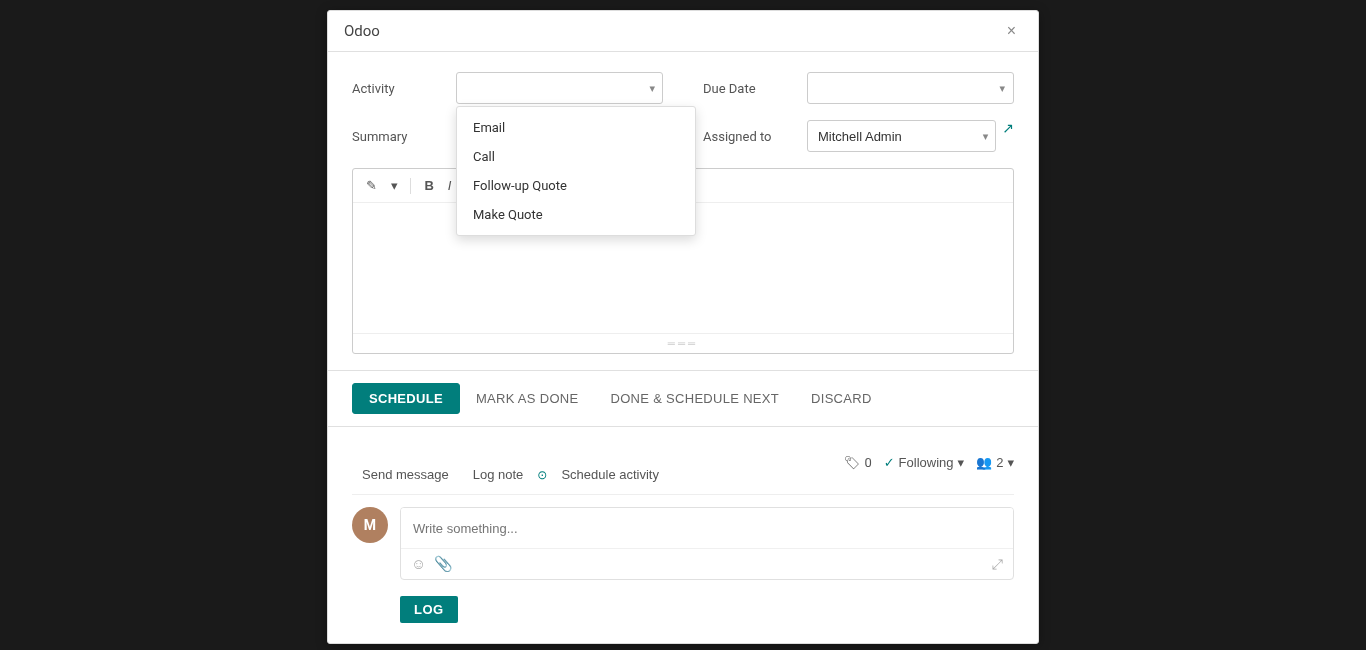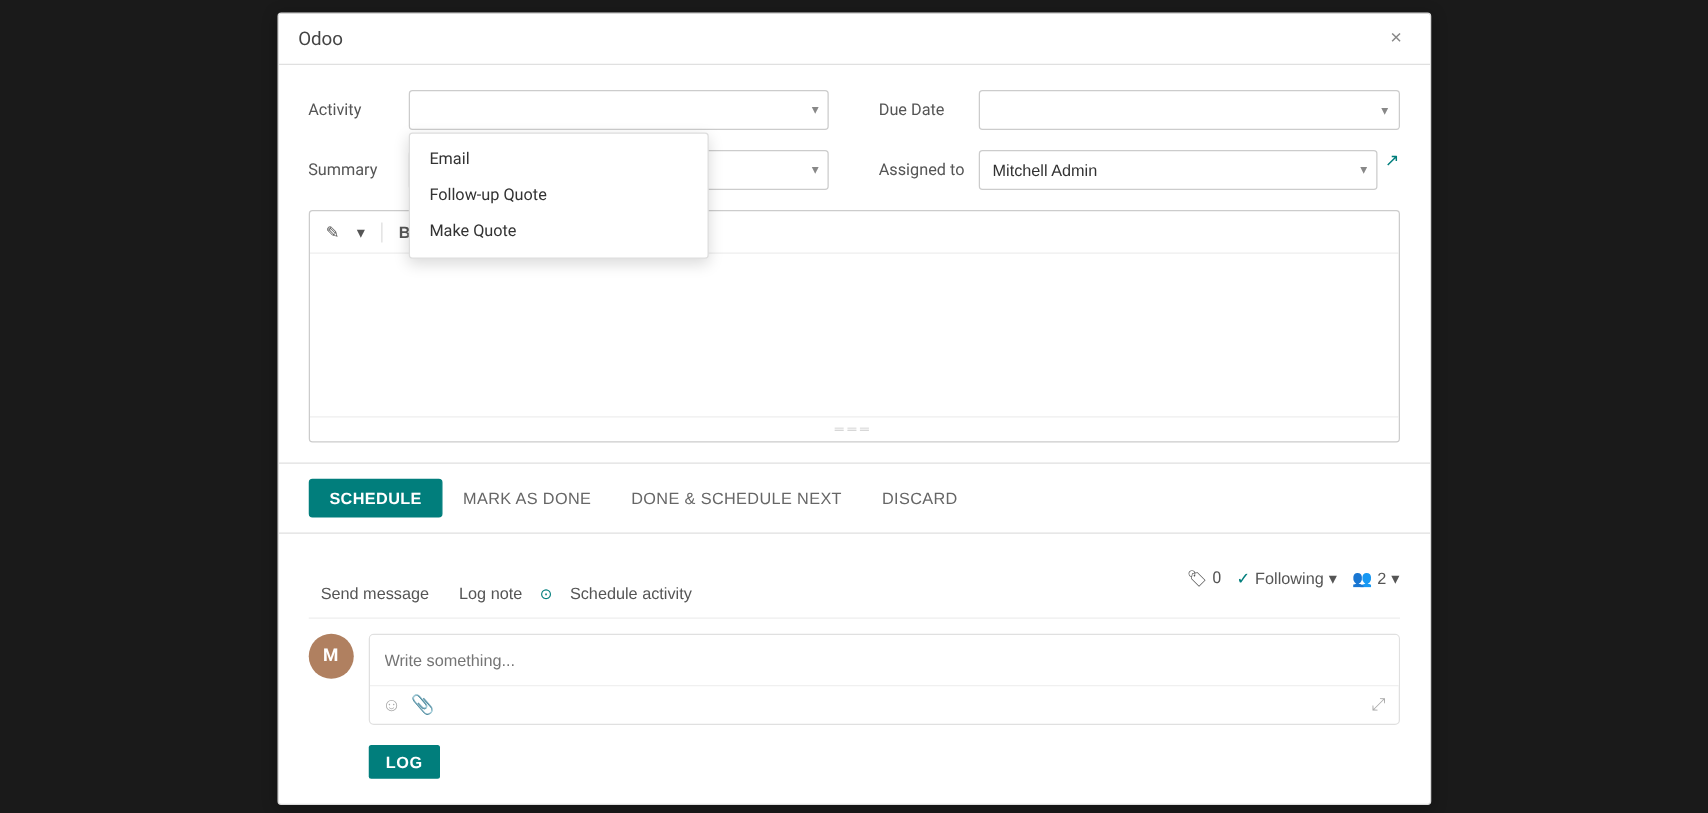--- a/index.html
+++ b/index.html
@@ -14,21 +14,21 @@
       top: 0; left: 0; right: 0; bottom: 0;
       display: flex;
       align-items: flex-start;
       justify-content: center;
       padding-top: 10px;
     }
     .modal {
       background: #fff;
       border: 1px solid #ddd;
       border-radius: 3px;
-      width: 923px;
+      width: 712px;
       min-height: 630px;
       position: relative;
       box-shadow: 0 2px 12px rgba(0,0,0,0.3);
     }
     .modal-header {
       display: flex;
       align-items: center;
       justify-content: space-between;
       padding: 10px 16px;
       border-bottom: 1px solid #e0e0e0;
@@ -50,21 +50,21 @@
       padding: 20px 24px;
     }
     .form-row {
       display: flex;
       gap: 40px;
       margin-bottom: 16px;
     }
     .form-group {
       display: flex;
       align-items: center;
-      gap: 0;
+      gap: 24px;
       flex: 1;
     }
     .form-label {
       font-size: 13px;
       color: #555;
       min-width: 80px;
       white-space: nowrap;
     }
     .form-control-wrapper {
       flex: 1;
@@ -395,20 +395,21 @@
           <label class="form-label">Activity</label>
           <div class="activity-dropdown-container" style="flex:1;">
             <div class="select-wrapper">
               <select>
                 <option value=""></option>
               </select>
             </div>
 
             <div class="dropdown-menu">
               <div class="dropdown-item">Email</div>
+              <div class="dropdown-item">Call</div>
               <div class="dropdown-item">Follow-up Quote</div>
               <div class="dropdown-item">Make Quote</div>
             </div>
           </div>
         </div>
 
         <div class="form-group">
           <label class="form-label">Due Date</label>
           <div class="date-input">
             <input type="text" style="">

